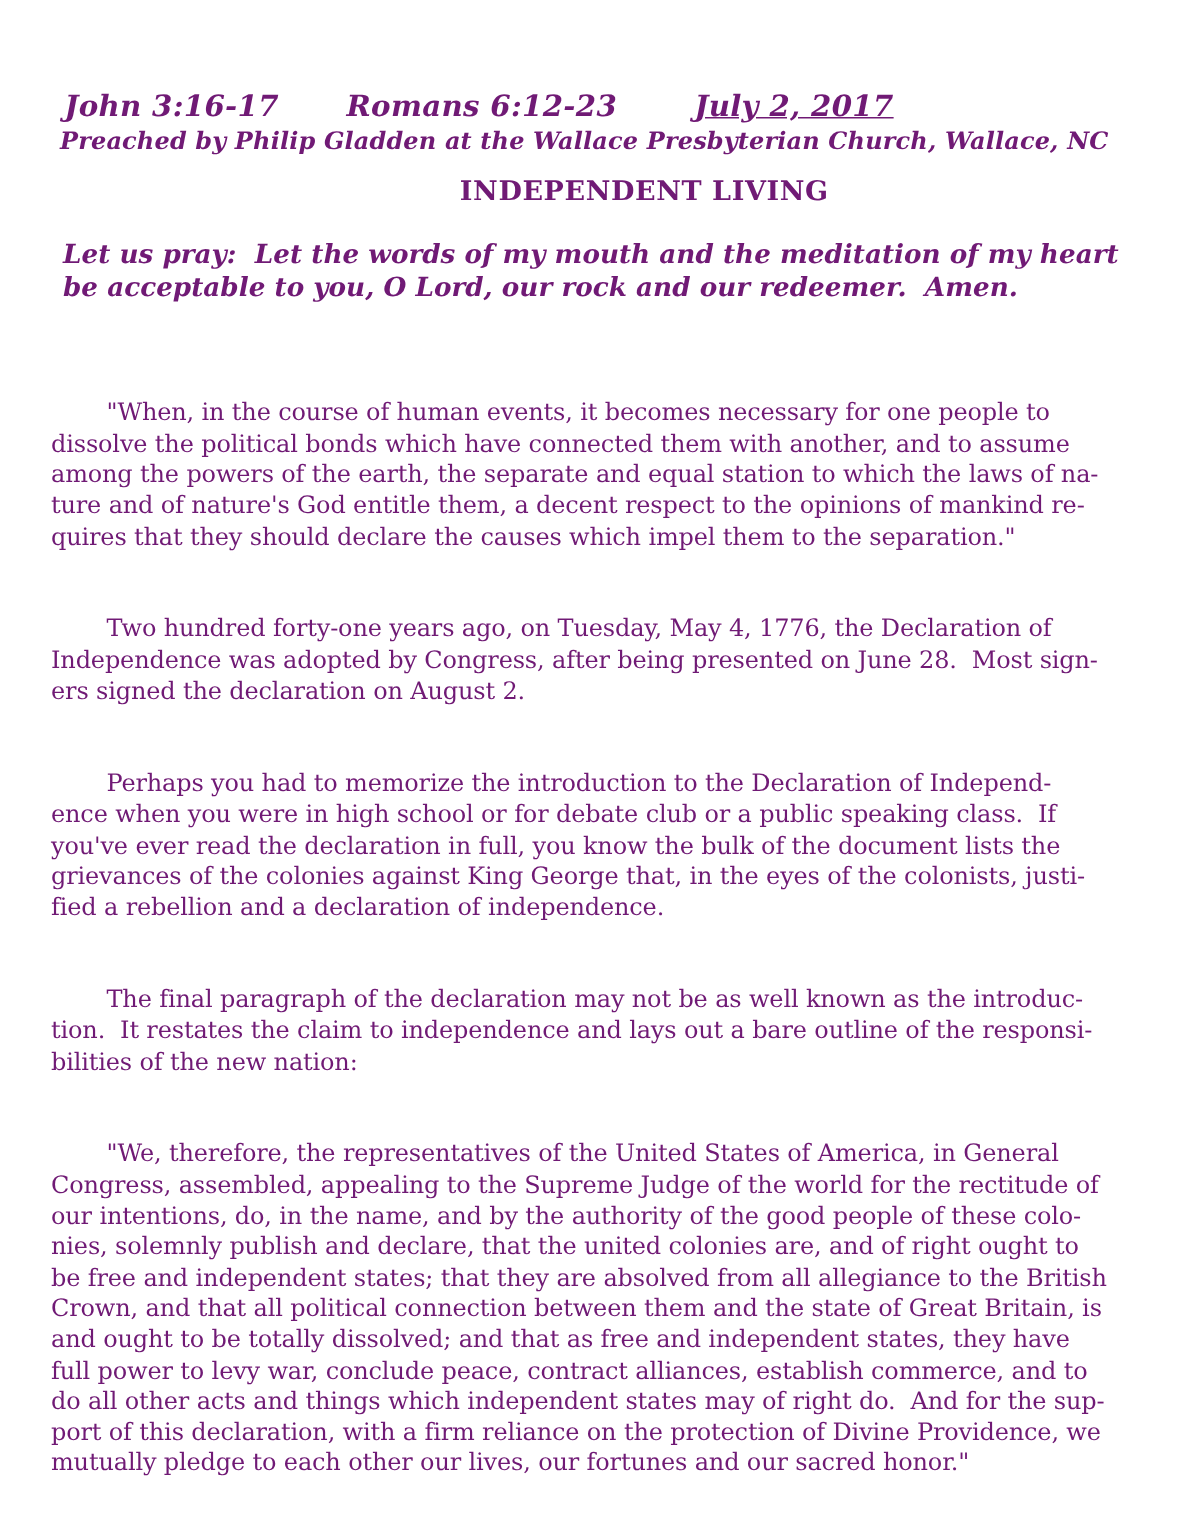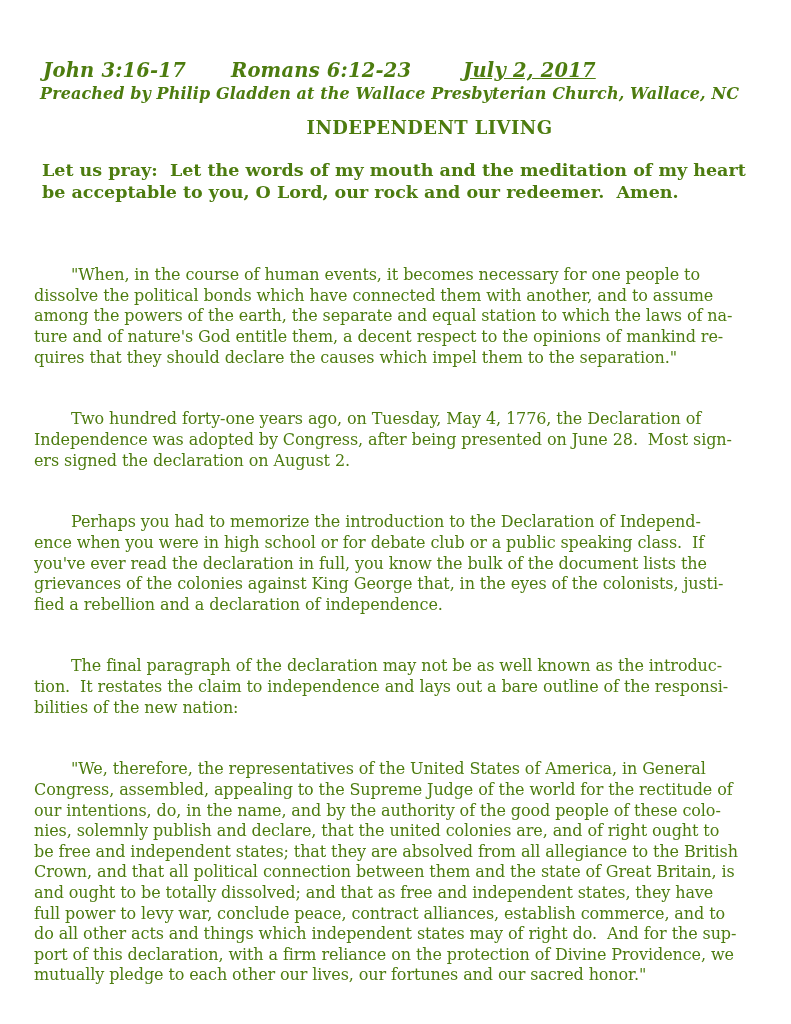--- a/index.html
+++ b/index.html
@@ -5,21 +5,21 @@
   html, body {
     margin: 0;
     padding: 0;
     background: #ffffff;
   }
   .page {
     position: relative;
     width: 791px;
     height: 1024px;
     background: #ffffff;
-    color: #4d7c0f;
+    color: #701a75;
     overflow: hidden;
     font-family: "DejaVu Serif", serif;
   }
   .header-line {
     position: absolute;
     left: 43px;
     top: 59px;
     width: 720px;
     height: 24px;
     font-weight: bold;
@@ -50,20 +50,21 @@
     font-weight: bold;
     font-size: 18px;
     letter-spacing: 0.4px;
     margin-left: 34px;
   }
   .prayer {
     position: absolute;
     left: 42px;
     top: 159px;
     font-weight: bold;
+    font-style: italic;
     font-size: 17.5px;
     line-height: 22px;
     white-space: pre;
   }
   .body-text {
     position: absolute;
     left: 34px;
     top: 224px;
     width: 728px;
     font-size: 16px;

